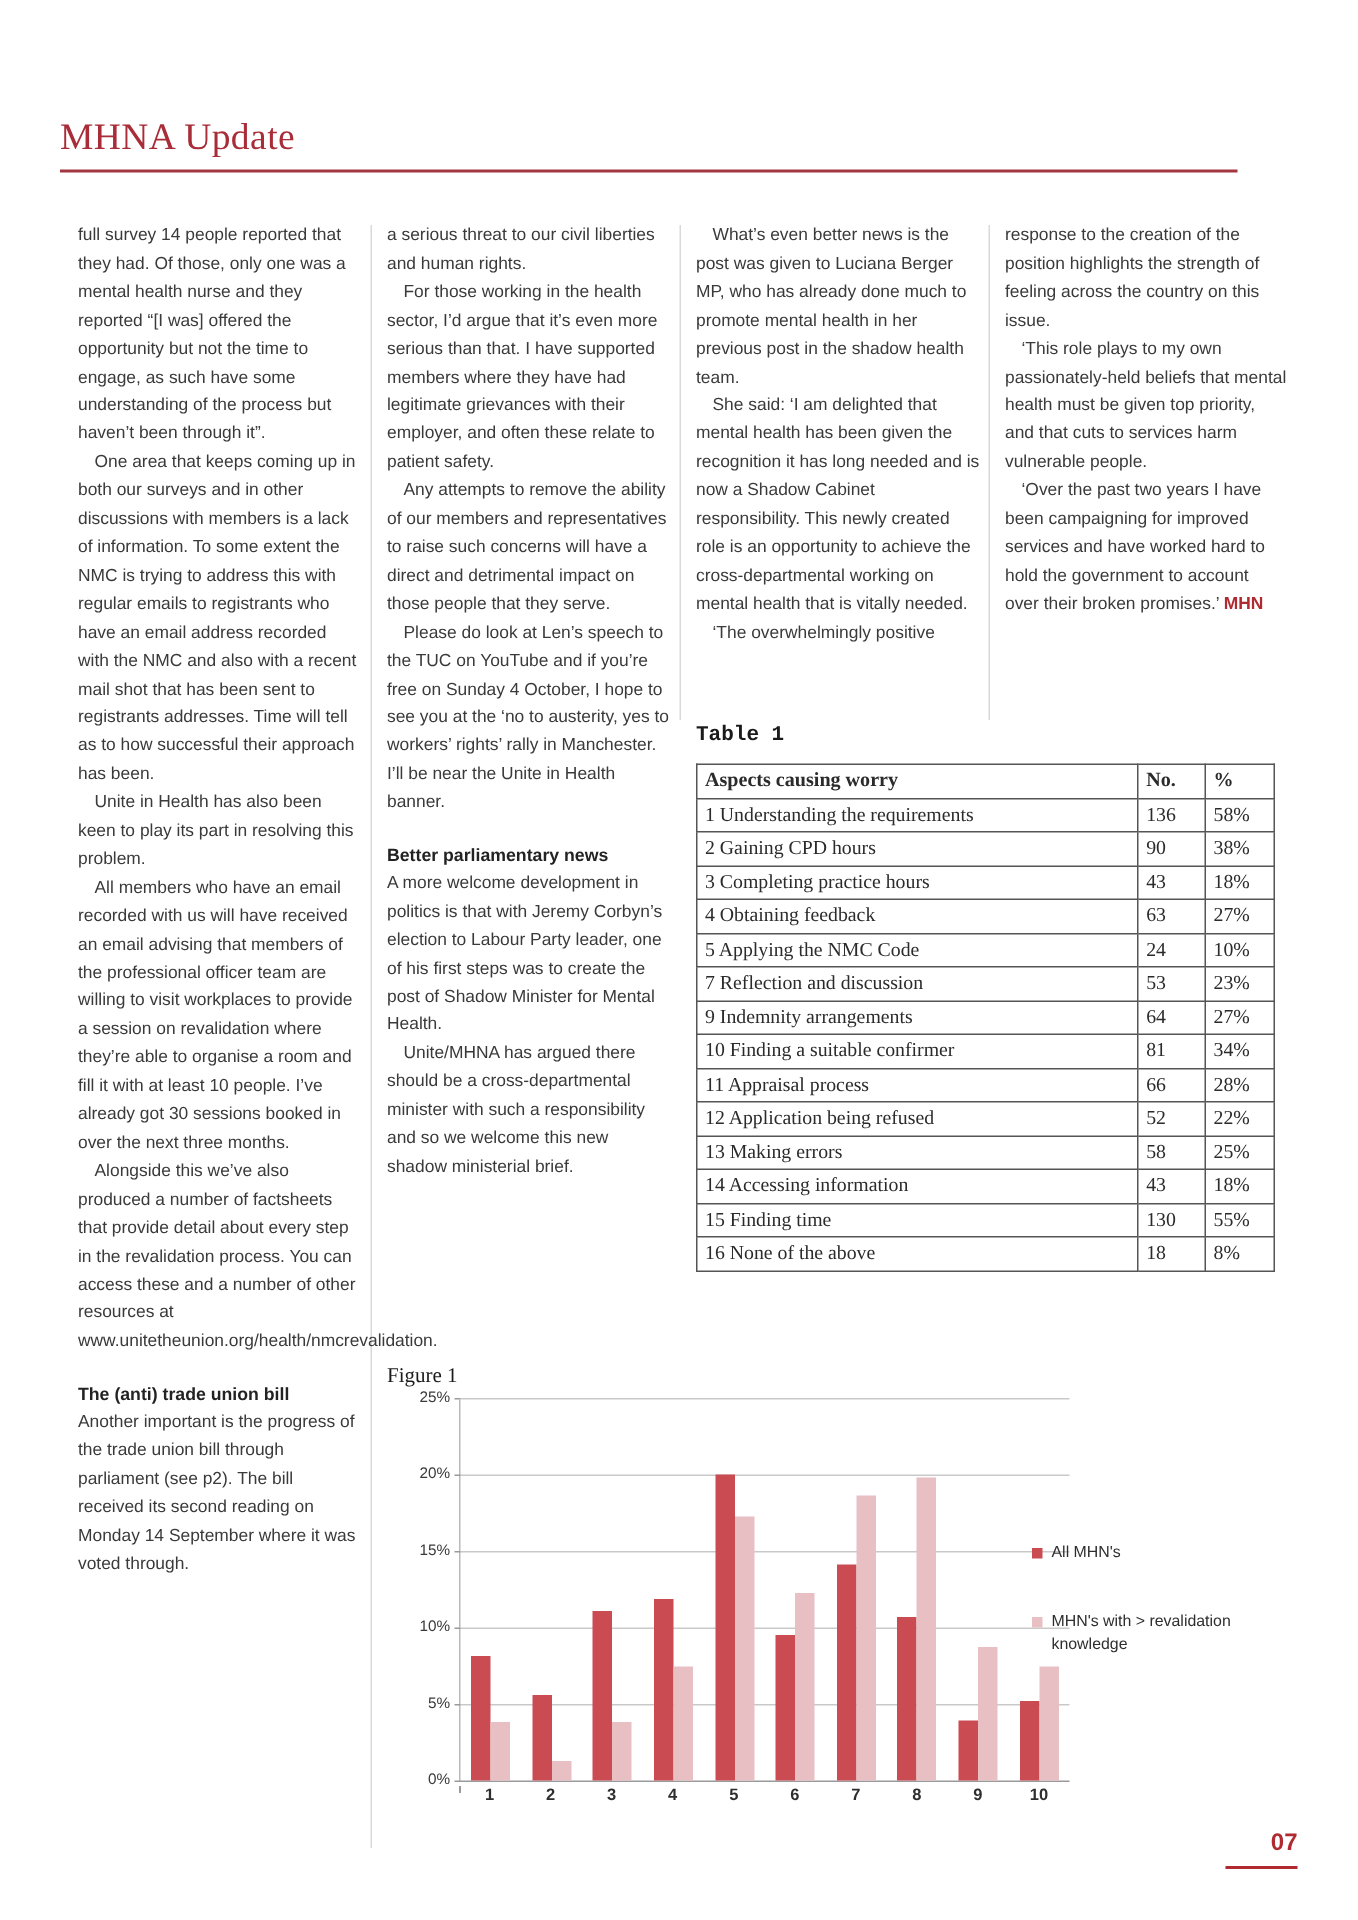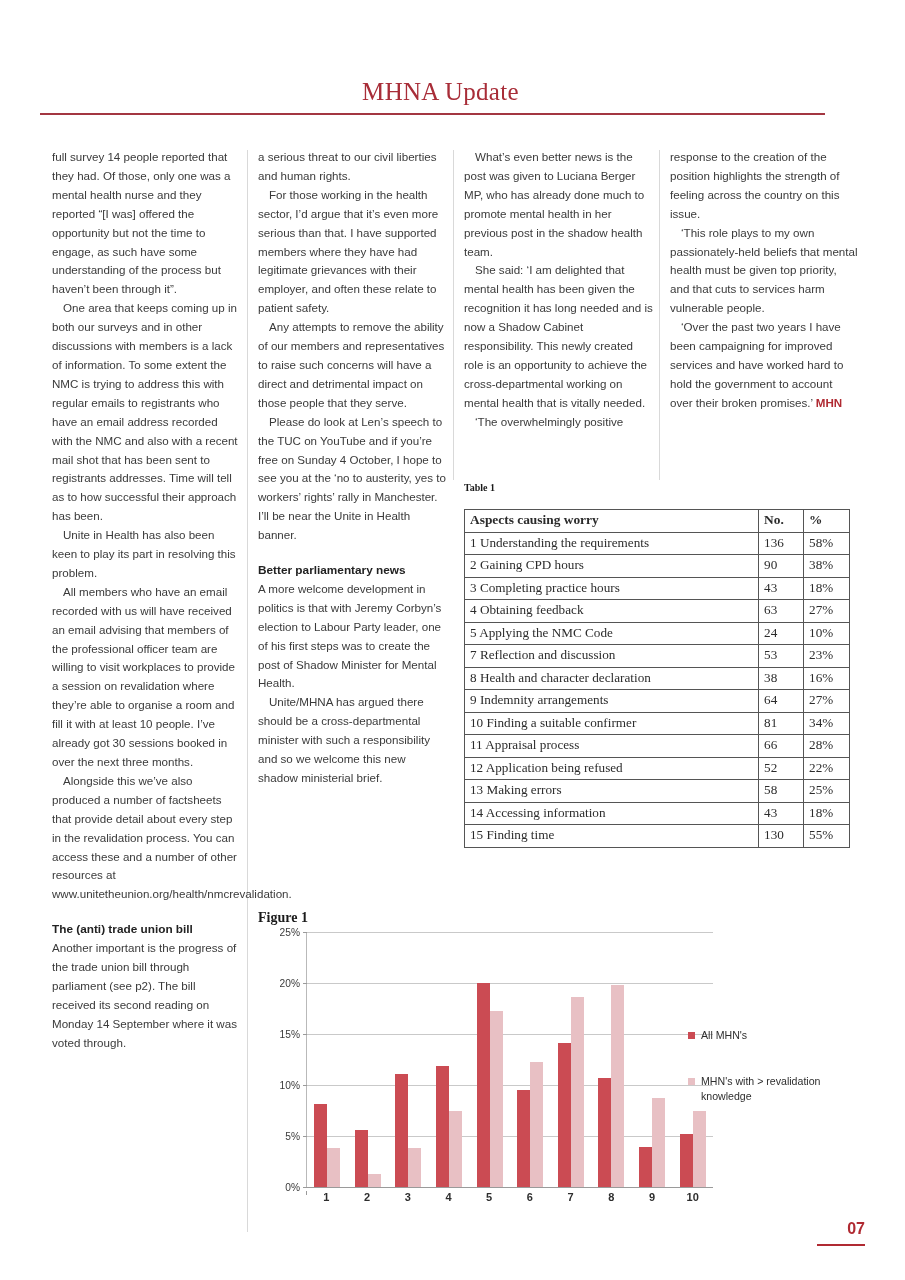--- a/index.html
+++ b/index.html
@@ -16,21 +16,21 @@
     overflow: hidden;
   }
 
   
   #masthead {
     position: absolute;
     left: 40px; top: 78px;
     width: 825px;
   }
   #masthead-title {
-    text-align: center;
+    text-align: left;
     font-family: "Liberation Serif", serif;
     font-size: 25px;
     color: #a82d38;
     letter-spacing: 0.3px;
     line-height: 1.1;
     padding-right: 24px;
   }
   #masthead-rule {
     margin-top: 7px;
     height: 2px;
@@ -74,23 +74,23 @@
 
   .mhn-tag {
     color: #b02a32;
     font-weight: bold;
   }
 
   
   #table-label {
     position: absolute;
     left: 464px; top: 482px;
-    font-family: Liberation Serif, serif;
-    font-weight: bold;
-    font-size: 10px;
+    font-family: Liberation Mono, monospace;
+    font-weight: bold;
+    font-size: 14px;
     color: #1a1a1a;
   }
   #worry-table {
     position: absolute;
     left: 464px; top: 509px;
     width: 386px;
     border-collapse: collapse;
     font-family: "Liberation Serif", serif;
     font-size: 13.2px;
     color: #2b2b2b;
@@ -110,21 +110,21 @@
   }
   #worry-table col.c-aspect { width: 295px; }
   #worry-table col.c-no { width: 45px; }
   #worry-table col.c-pct { width: 46px; }
 
   
   #figure-label {
     position: absolute;
     left: 258px; top: 910px;
     font-family: "Liberation Serif", serif;
-    font-weight: bold;
+    font-weight: normal;
     font-size: 14px;
     color: #1a1a1a;
   }
   #chart-wrap {
     position: absolute;
     left: 258px; top: 928px;
     width: 600px; height: 290px;
   }
   #plot {
     position: absolute;
@@ -312,25 +312,20 @@
           <td>5 Applying the NMC Code</td>
           <td>24</td>
           <td>10%</td>
         </tr>
         <tr>
           <td>7 Reflection and discussion</td>
           <td>53</td>
           <td>23%</td>
         </tr>
         <tr>
-          <td>8 Health and character declaration</td>
-          <td>38</td>
-          <td>16%</td>
-        </tr>
-        <tr>
           <td>9 Indemnity arrangements</td>
           <td>64</td>
           <td>27%</td>
         </tr>
         <tr>
           <td>10 Finding a suitable confirmer</td>
           <td>81</td>
           <td>34%</td>
         </tr>
         <tr>
@@ -350,20 +345,25 @@
         </tr>
         <tr>
           <td>14 Accessing information</td>
           <td>43</td>
           <td>18%</td>
         </tr>
         <tr>
           <td>15 Finding time</td>
           <td>130</td>
           <td>55%</td>
+        </tr>
+        <tr>
+          <td>16 None of the above</td>
+          <td>18</td>
+          <td>8%</td>
         </tr>
       </tbody>
   </table>
 
   <div id="figure-label">Figure 1</div>
   <div id="chart-wrap">
     <div id="plot">
       <div id="gridlines">
           <div class="gridline" style="top: 254px; background: transparent;"></div>
           <div class="ytick-label" style="top: 254px;">0%</div>

